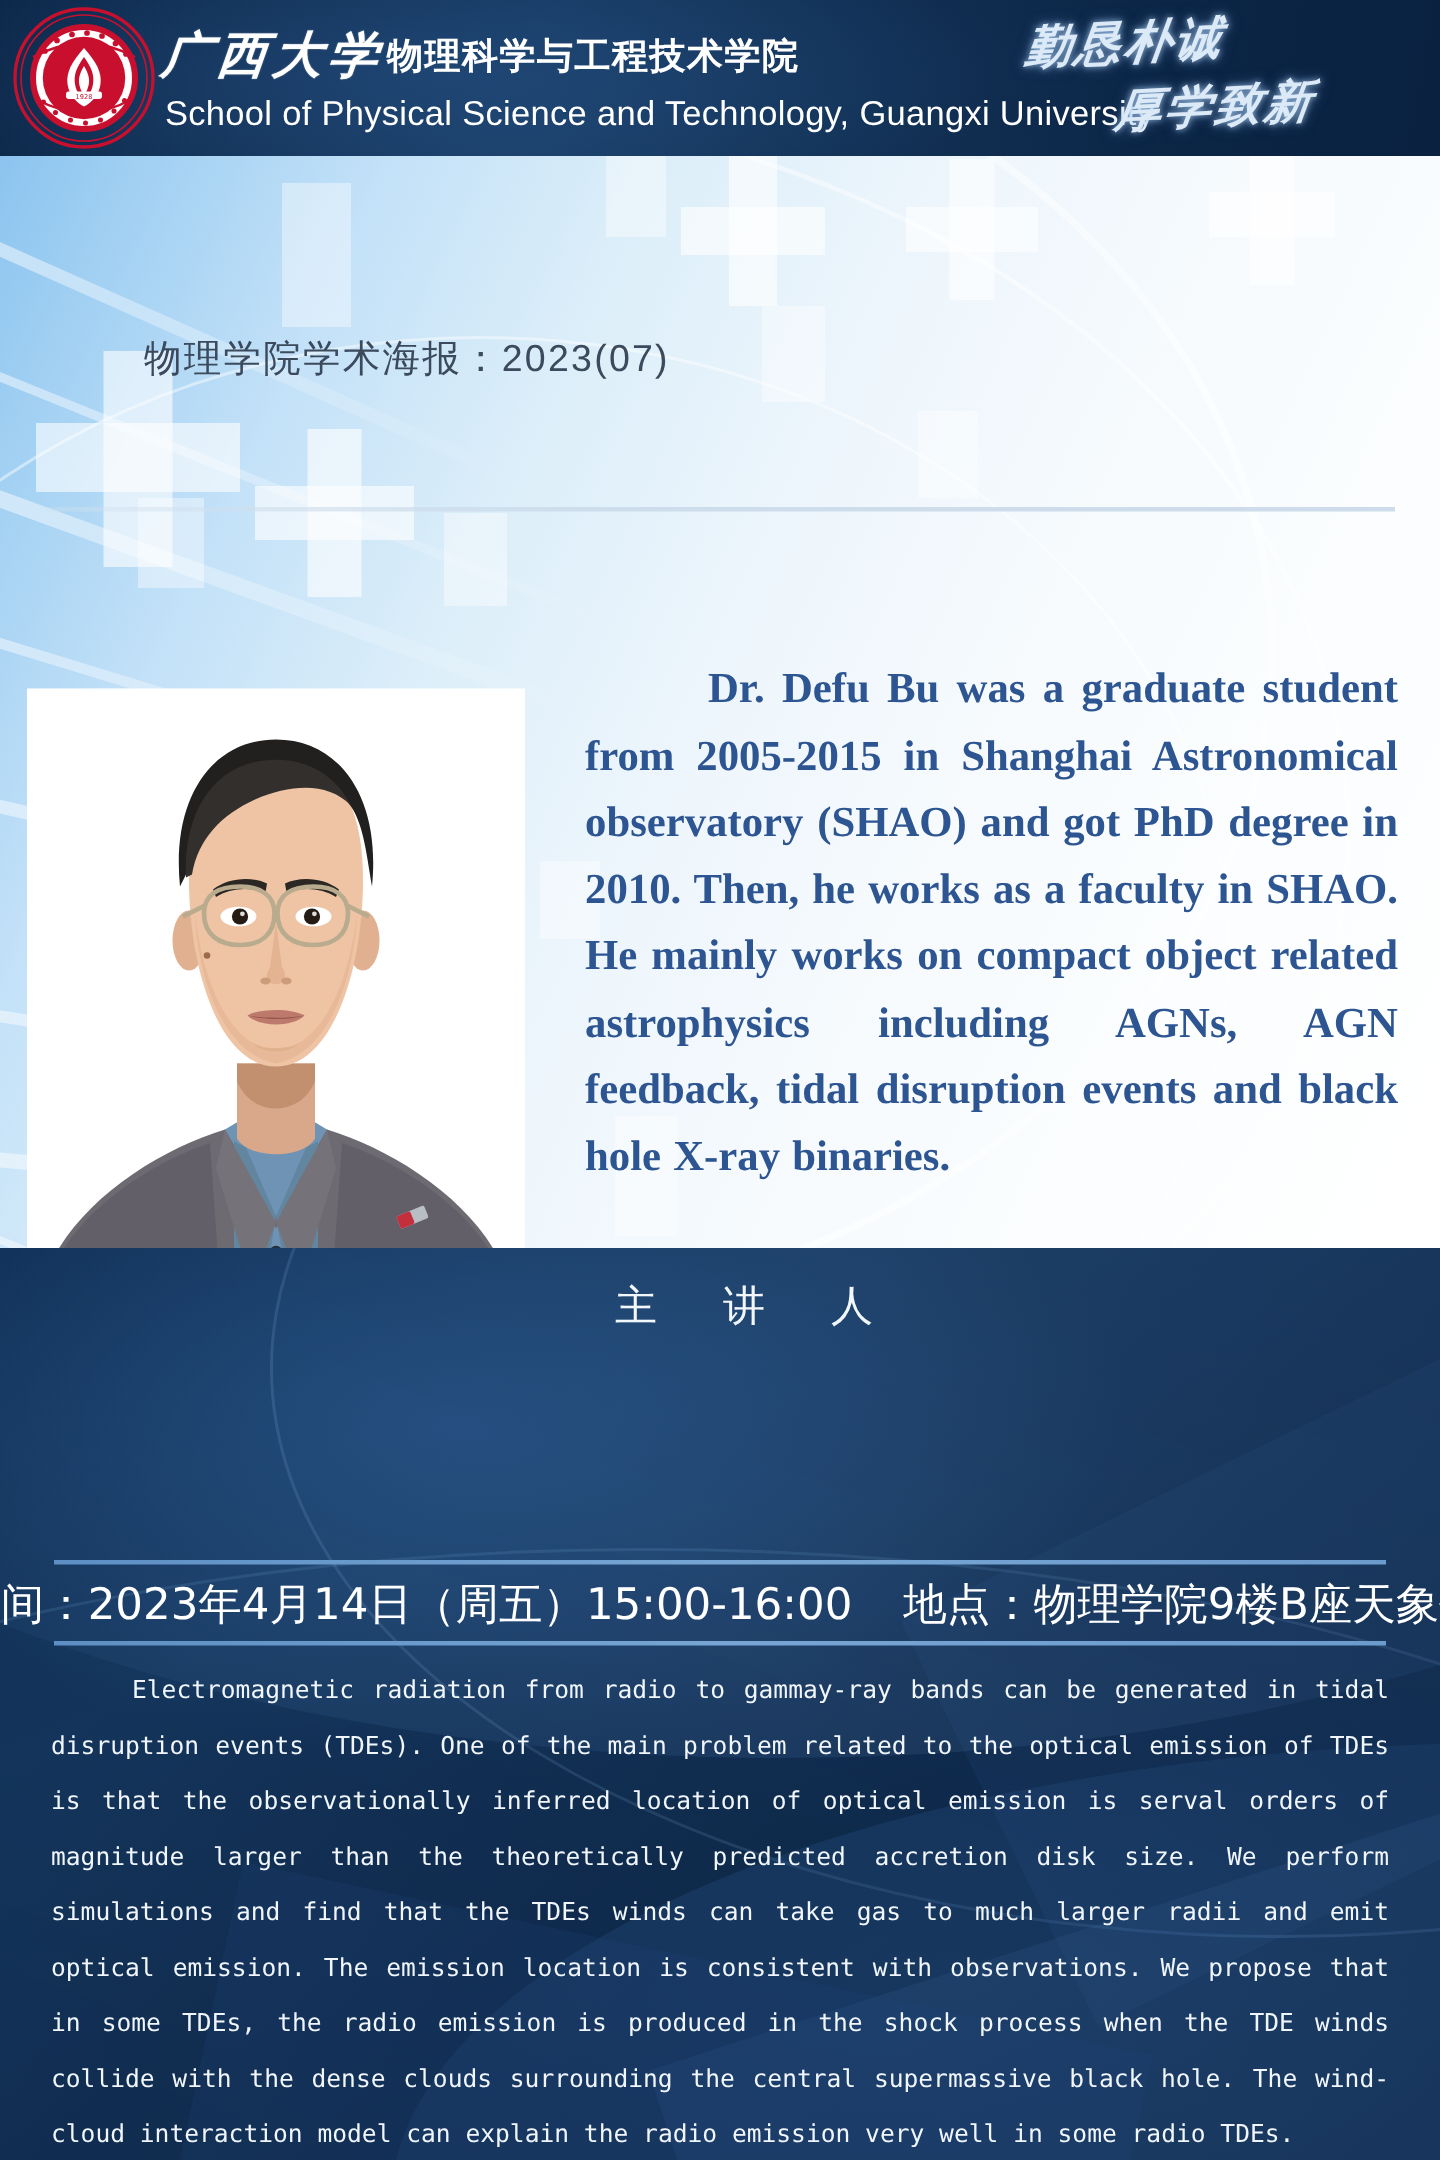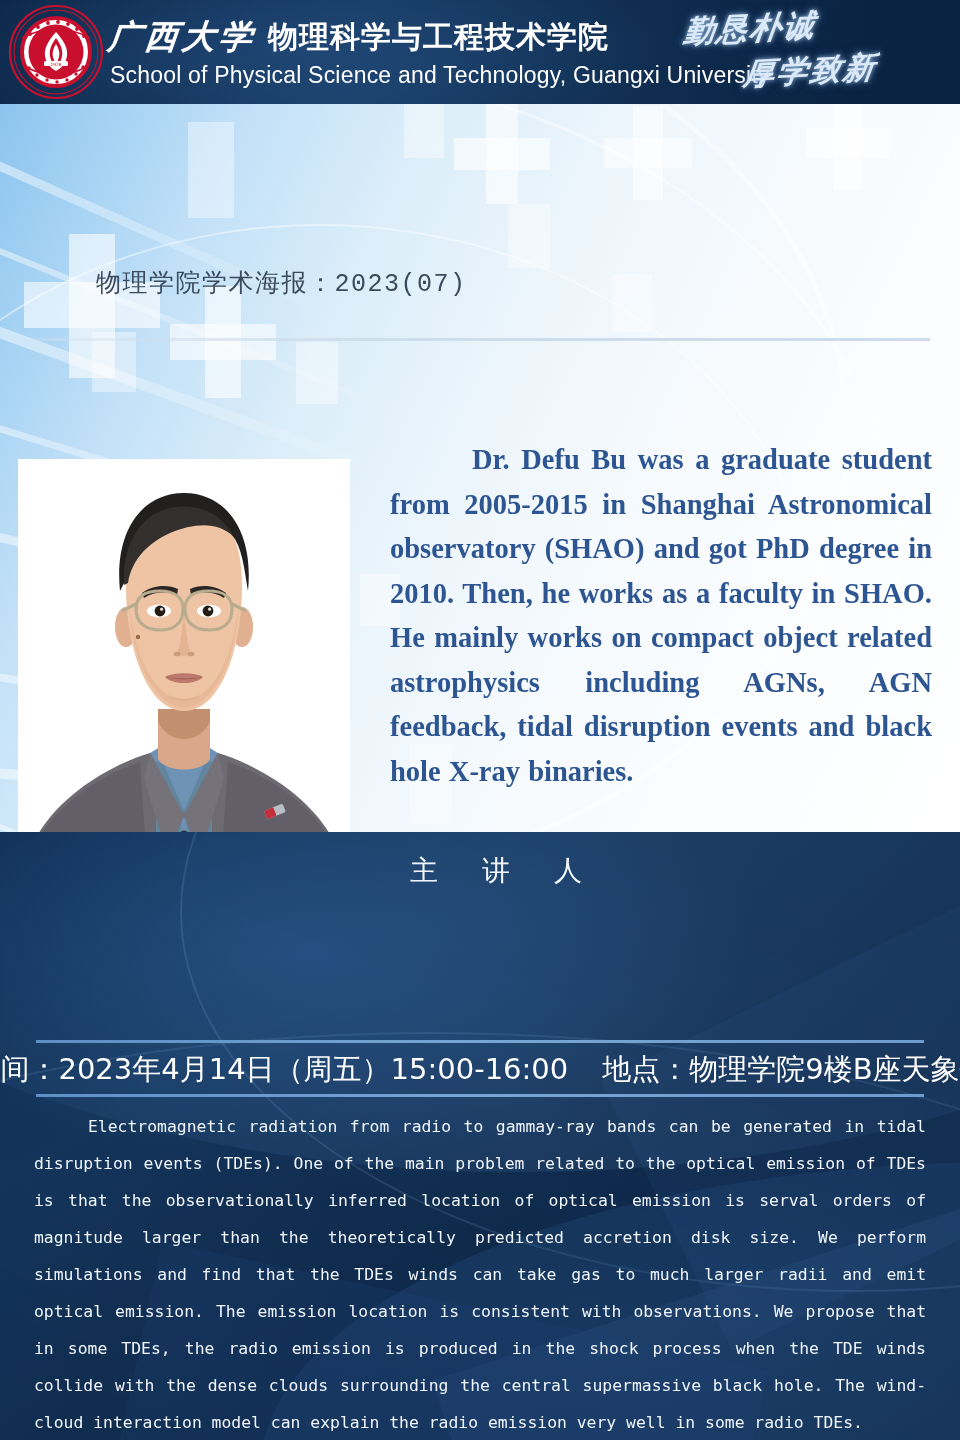--- a/index.html
+++ b/index.html
@@ -56,25 +56,25 @@
     font-size: 33px;
     font-style: italic;
     font-weight: 700;
     color: #ffffff;
     letter-spacing: 4px;
     transform: skewX(-6deg);
     text-shadow: 0 0 1px rgba(255,255,255,0.6);
   }
   .head-cn-dept {
     font-family: Liberation Serif, serif;
-    font-size: 30px;
+    font-size: 24px;
     font-weight: 700;
     color: #ffffff;
     letter-spacing: 1px;
-    margin-left: 12px;
+    margin-left: 2px;
   }
   .head-en {
     position: absolute;
     left: 110px; top: 62px;
     font-family: "Liberation Sans", sans-serif;
     font-size: 23px;
     color: #ffffff;
     letter-spacing: 0.2px;
     white-space: nowrap;
   }
@@ -142,27 +142,26 @@
     background: rgba(255,255,255,0.60);
   }
 
   
   .sq { position: absolute; background: rgba(255,255,255,0.40); }
 
   
   .serial {
     position: absolute;
     left: 96px; top: 118px;
-    font-family: Liberation Mono, monospace;
+    font-family: Liberation Sans, sans-serif;
     font-size: 25px;
     color: #3b4a5c;
     letter-spacing: 1.5px;
     white-space: nowrap;
     z-index: 6;
-    margin-top: 44px;
   }
 
   
   .title-wrap {
     position: absolute;
     left: 0; top: 168px;
     width: 960px;
     z-index: 6;
     text-align: center;
   }

